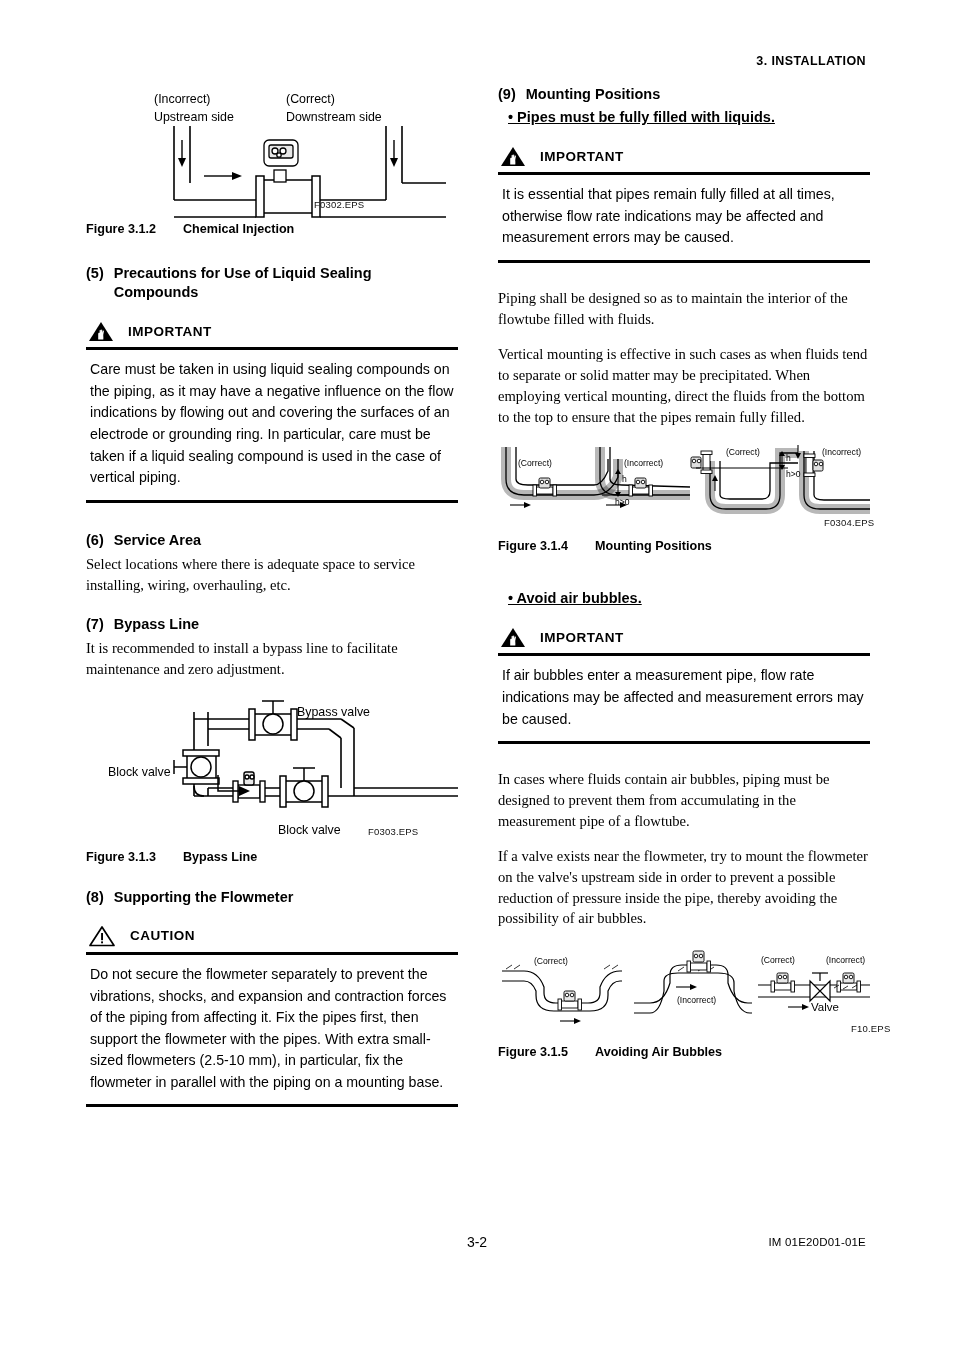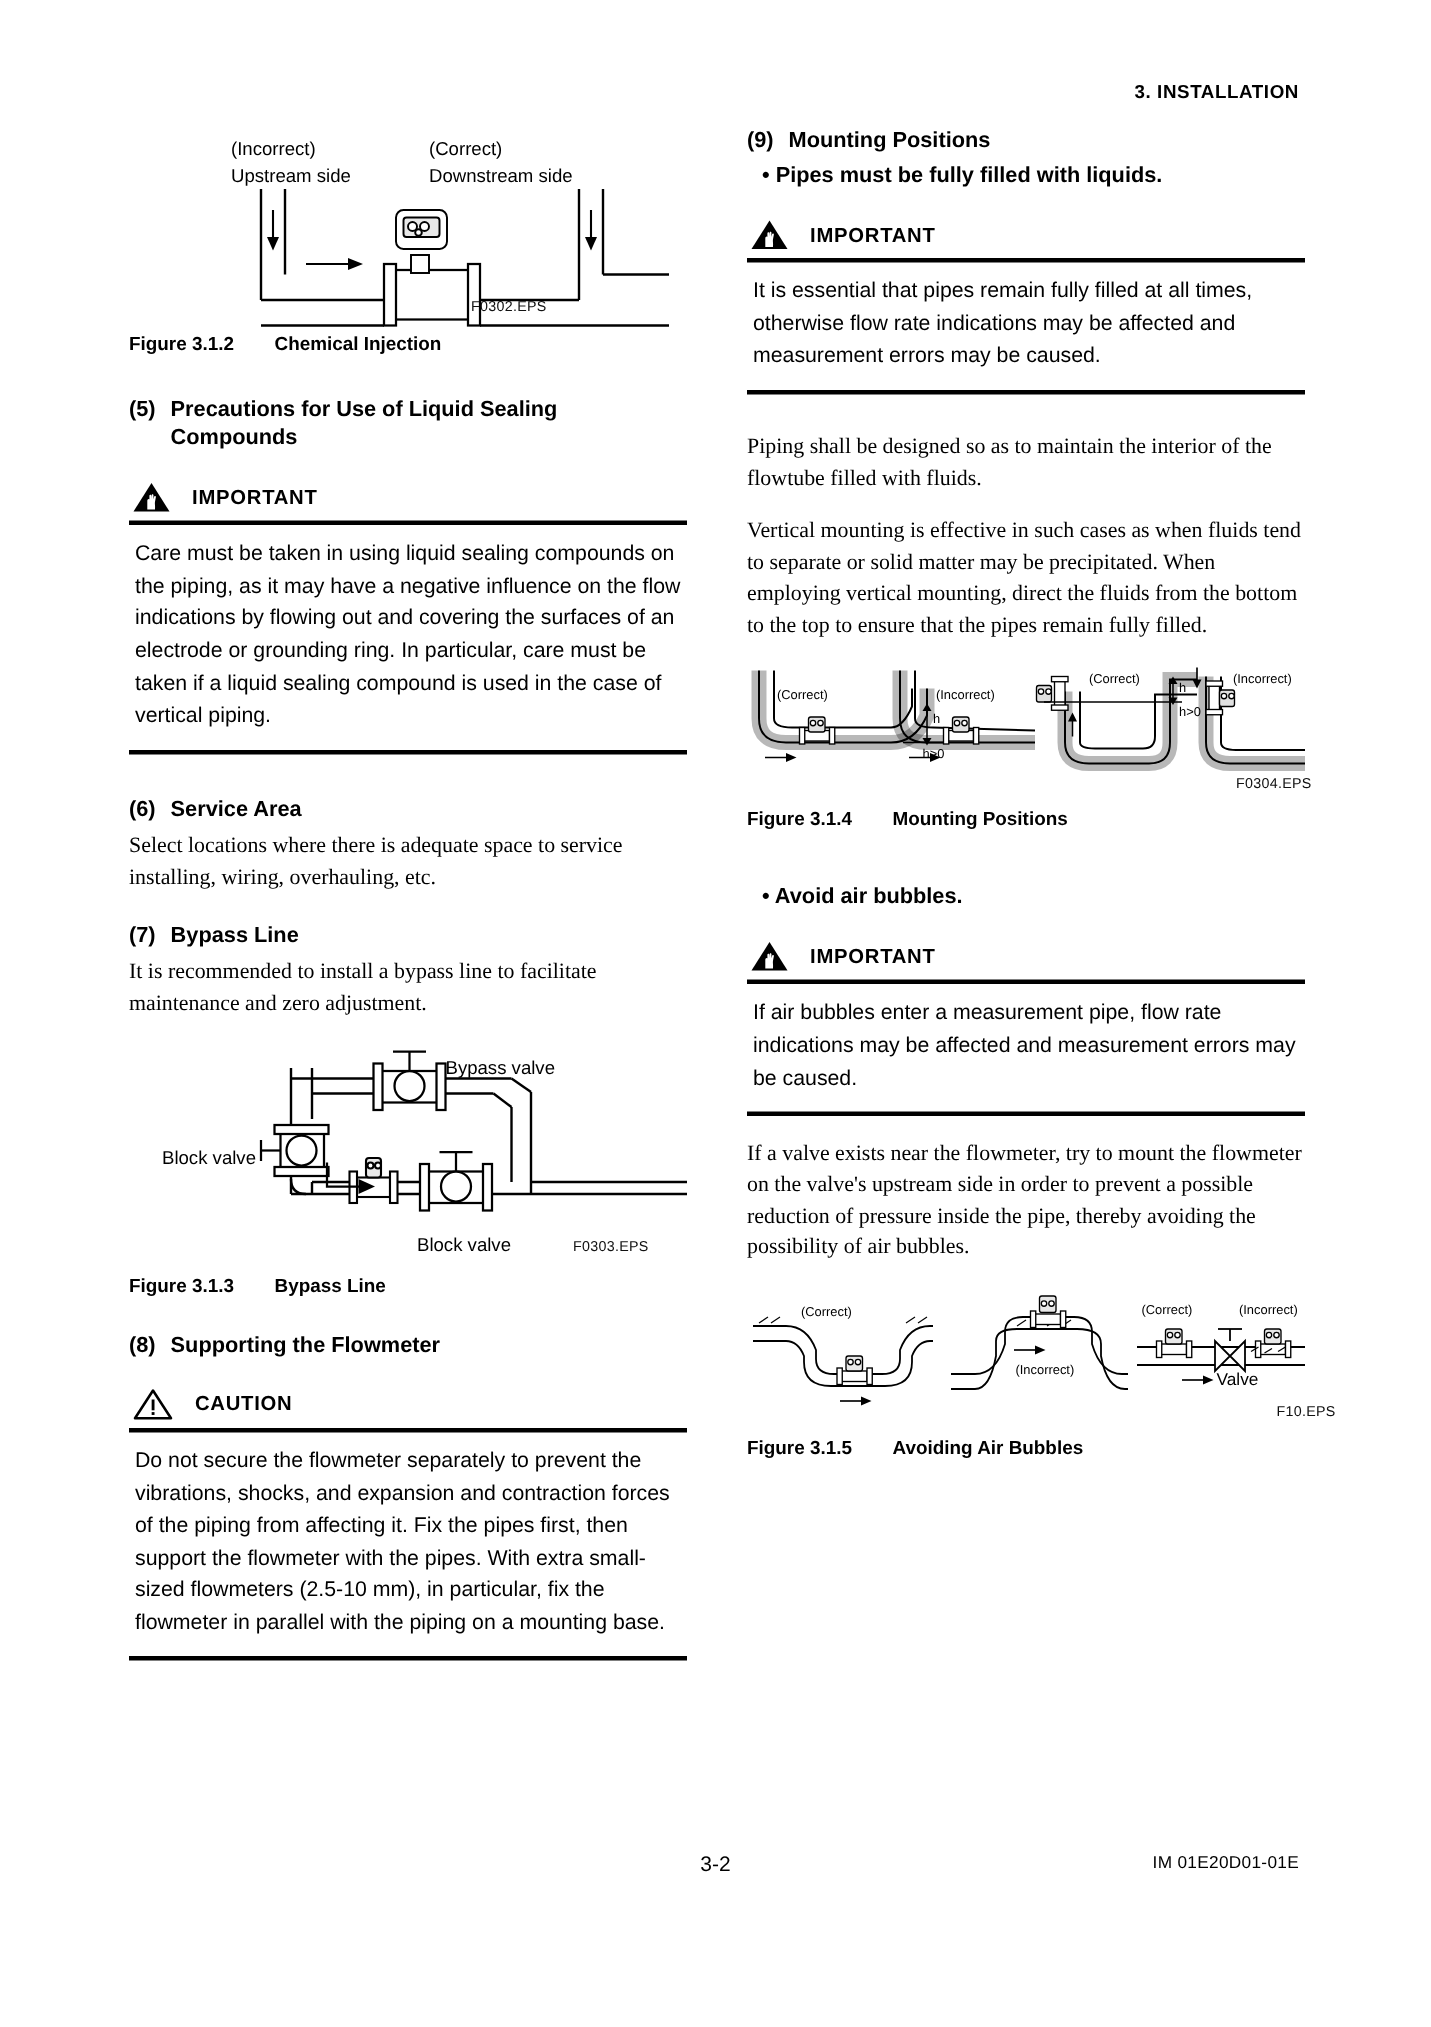--- a/index.html
+++ b/index.html
@@ -33,20 +33,21 @@
     font-weight:bold; font-size:14.5px; line-height:1.32;
     display:flex; gap:10px; margin:0 0 4px 0;
   }
   .sec-head .num{ flex:0 0 auto; }
   .sec-head .txt{ flex:1 1 auto; }
 
   .bullet-head{
     font-family:"Liberation Sans", sans-serif;
     font-weight:bold; font-size:14.5px; line-height:1.32;
     margin:4px 0 0 10px;
+    text-decoration:underline;
   }
 
   
   .body-p{
     font-family:"Liberation Serif", serif;
     font-size:14.6px; line-height:1.42;
     margin:1px 0 0 0; text-align:left;
   }
   .gap-p{ margin-top:15px; }
 
@@ -270,21 +271,21 @@
             <rect x="158" y="76" width="10" height="13" rx="2" fill="#e8e8e8"></rect>
             <circle cx="161" cy="81" r="2" fill="#fff"></circle>
             <circle cx="166" cy="81" r="2" fill="#fff"></circle>
           </g>
 
           <g stroke="#000" fill="#000" stroke-width="1.5">
             <path d="M132 79 L132 95 L155 95" fill="none"></path>
             <polygon points="153,90 153,100 164,95" stroke="none"></polygon>
           </g>
         </svg>
-        <div class="fig-id" style="left:296px; top:130px;">F0303.EPS</div>
+        <div class="fig-id" style="left:282px; top:130px;">F0303.EPS</div>
       </div>
       <div class="fig-cap">
         <span>Figure 3.1.3</span>
         <span>Bypass Line</span>
       </div>
     </div>
 
     <div class="sec-head" style="margin-top:24px;">
       <span class="num">(8)</span>
       <span class="txt">Supporting the Flowmeter</span>
@@ -453,20 +454,21 @@
             <path d="M10.2 18.6 L10.2 13.0 C10.2 11.9 11.1 11.4 11.6 12.0 L11.6 9.6 C11.6 8.5 12.9 8.5 12.9 9.6 L12.9 11.6 L13.1 9.2 C13.1 8.1 14.4 8.2 14.3 9.3 L14.2 11.8 L14.7 10.2 C14.9 9.2 16.1 9.5 15.9 10.5 L15.3 13.6 C15.1 15.0 15.6 16.2 15.3 18.6 Z" fill="#fff"></path>
           </svg>
         </span>
         <span class="label">IMPORTANT</span>
       </div>
       <div class="rule-top"></div>
       <div class="notice-body">If air bubbles enter a measurement pipe, flow rate indications may be affected and measurement errors may be caused.</div>
       <div class="rule-bot"></div>
     </div>
 
+    <div class="body-p" style="margin-top:25px;">In cases where fluids contain air bubbles, piping must be designed to prevent them from accumulating in the measurement pipe of a flowtube.</div>
     <div class="body-p gap-p">If a valve exists near the flowmeter, try to mount the flowmeter on the valve's upstream side in order to prevent a possible reduction of pressure inside the pipe, thereby avoiding the possibility of air bubbles.</div>
 
     <div class="figure" style="margin-top:14px;">
       <div class="fig-canvas" style="height:98px;">
         <svg width="372" height="98" style="position:absolute;left:0;top:0;">
 
           <g stroke="#000" fill="none" stroke-width="1.2">
             <path d="M4 28 L26 28 Q40 28 46 44 L46 50 Q46 60 58 60 L90 60 Q102 60 102 50 L102 44 Q108 28 122 28 L124 28"></path>
             <path d="M4 38 L26 38 Q34 38 38 48 L38 52 Q38 68 56 68 L92 68 Q110 68 110 52 L110 48 Q114 38 122 38 L124 38"></path>
 

